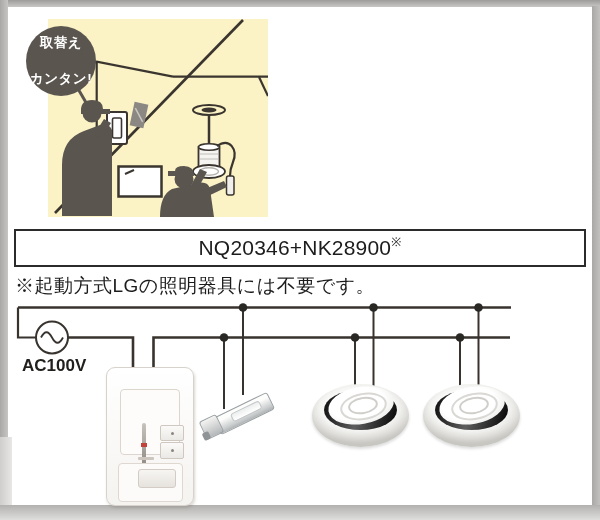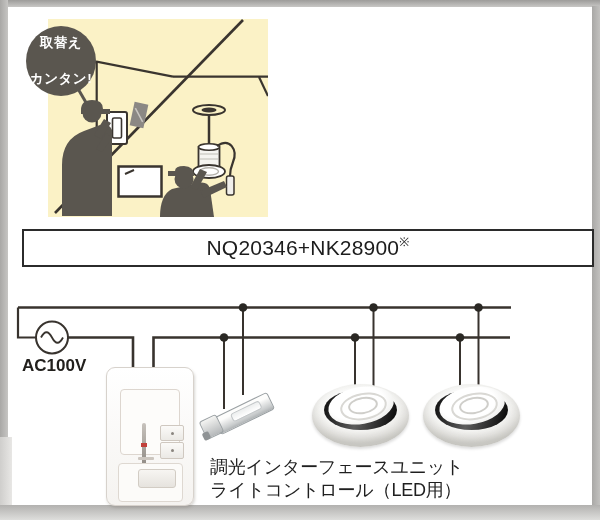--- a/index.html
+++ b/index.html
@@ -15,21 +15,21 @@
 
   
   .illu-svg{left:48px;top:19px;}
   .bubble{left:26px;top:26px;width:70px;height:70px;border-radius:50%;background:#5a564f;
           display:flex;flex-direction:column;align-items:center;justify-content:center;
           color:#fff;font-weight:bold;font-size:13.5px;line-height:1.22;z-index:3;letter-spacing:0.5px;gap:19px;}
   .bubble-tail{left:81px;top:86px;width:3px;height:21px;background:#5a564f;transform:rotate(-30deg);z-index:3;}
 
   
   .model-box{left:14px;top:229px;width:568px;height:34px;border:2px solid #2b2b2b;background:#fff;
-             display:flex;align-items:center;justify-content:center;font-size:21px;letter-spacing:0.2px;margin-left:8px;}
+             display:flex;align-items:center;justify-content:center;font-size:21px;letter-spacing:0.2px;}
   .model-sup{font-size:12px;vertical-align:super;line-height:1;position:relative;top:-6px;}
   .note-line{left:15px;top:273px;font-size:19px;letter-spacing:0.5px;}
 
   
   .dimmer{left:106px;top:367px;width:86px;height:137px;background:linear-gradient(180deg,#ffffff,#f5f3f0);
           border:1px solid #d7d2cc;border-radius:9px;box-shadow:1px 2px 3px rgba(120,110,100,.28);z-index:2;}
   .dimmer-panel{position:absolute;left:13px;top:21px;width:58px;height:64px;border:1px solid #ddd6cf;
                 border-radius:4px;background:#fdfcfa;}
   .dimmer-slider{position:absolute;left:21px;top:33px;width:4px;height:45px;border-radius:2px;
                  background:linear-gradient(180deg,#c7c2bc,#8d8882);}
@@ -141,20 +141,21 @@
     <span>取替え</span>
     <span>カンタン!</span>
   </div>
   <div class="abs bubble-tail"></div>
 
   <div class="abs model-box">
     <span>NQ20346+NK28900</span>
       <span class="model-sup">※</span>
   </div>
 
+  <div class="abs note-line">※起動方式LGの照明器具には不要です。</div>
 
   <svg class="abs" style="left:0;top:296px;" width="600" height="214" viewBox="0 0 600 214">
     <g stroke="#38332e" fill="none">
       <path d="M18,11.5 H511" stroke-width="2.4"></path>
       <path d="M18,11.5 V41.5 H36" stroke-width="2.2"></path>
       <path d="M68,41.5 H133 V72" stroke-width="2.6"></path>
       <path d="M153.5,72 V41.5 H510" stroke-width="2.6"></path>
     </g>
     <g>
       <circle cx="52" cy="41.5" r="16" fill="#ffffff" stroke="#38332e" stroke-width="2"></circle>
@@ -208,18 +209,14 @@
     <div class="dl-ring2"></div>
   </div>
   <div class="abs downlight dl-2">
     <div class="dl-outer"></div>
     <div class="dl-opening"></div>
     <div class="dl-lamp"></div>
     <div class="dl-ring1"></div>
     <div class="dl-ring2"></div>
   </div>
 
-  <div class="abs caption">
-    <div>調光インターフェースユニット</div>
-    <div>ライトコントロール（LED用）</div>
-  </div>
 
 </div>
 
 </body></html>

